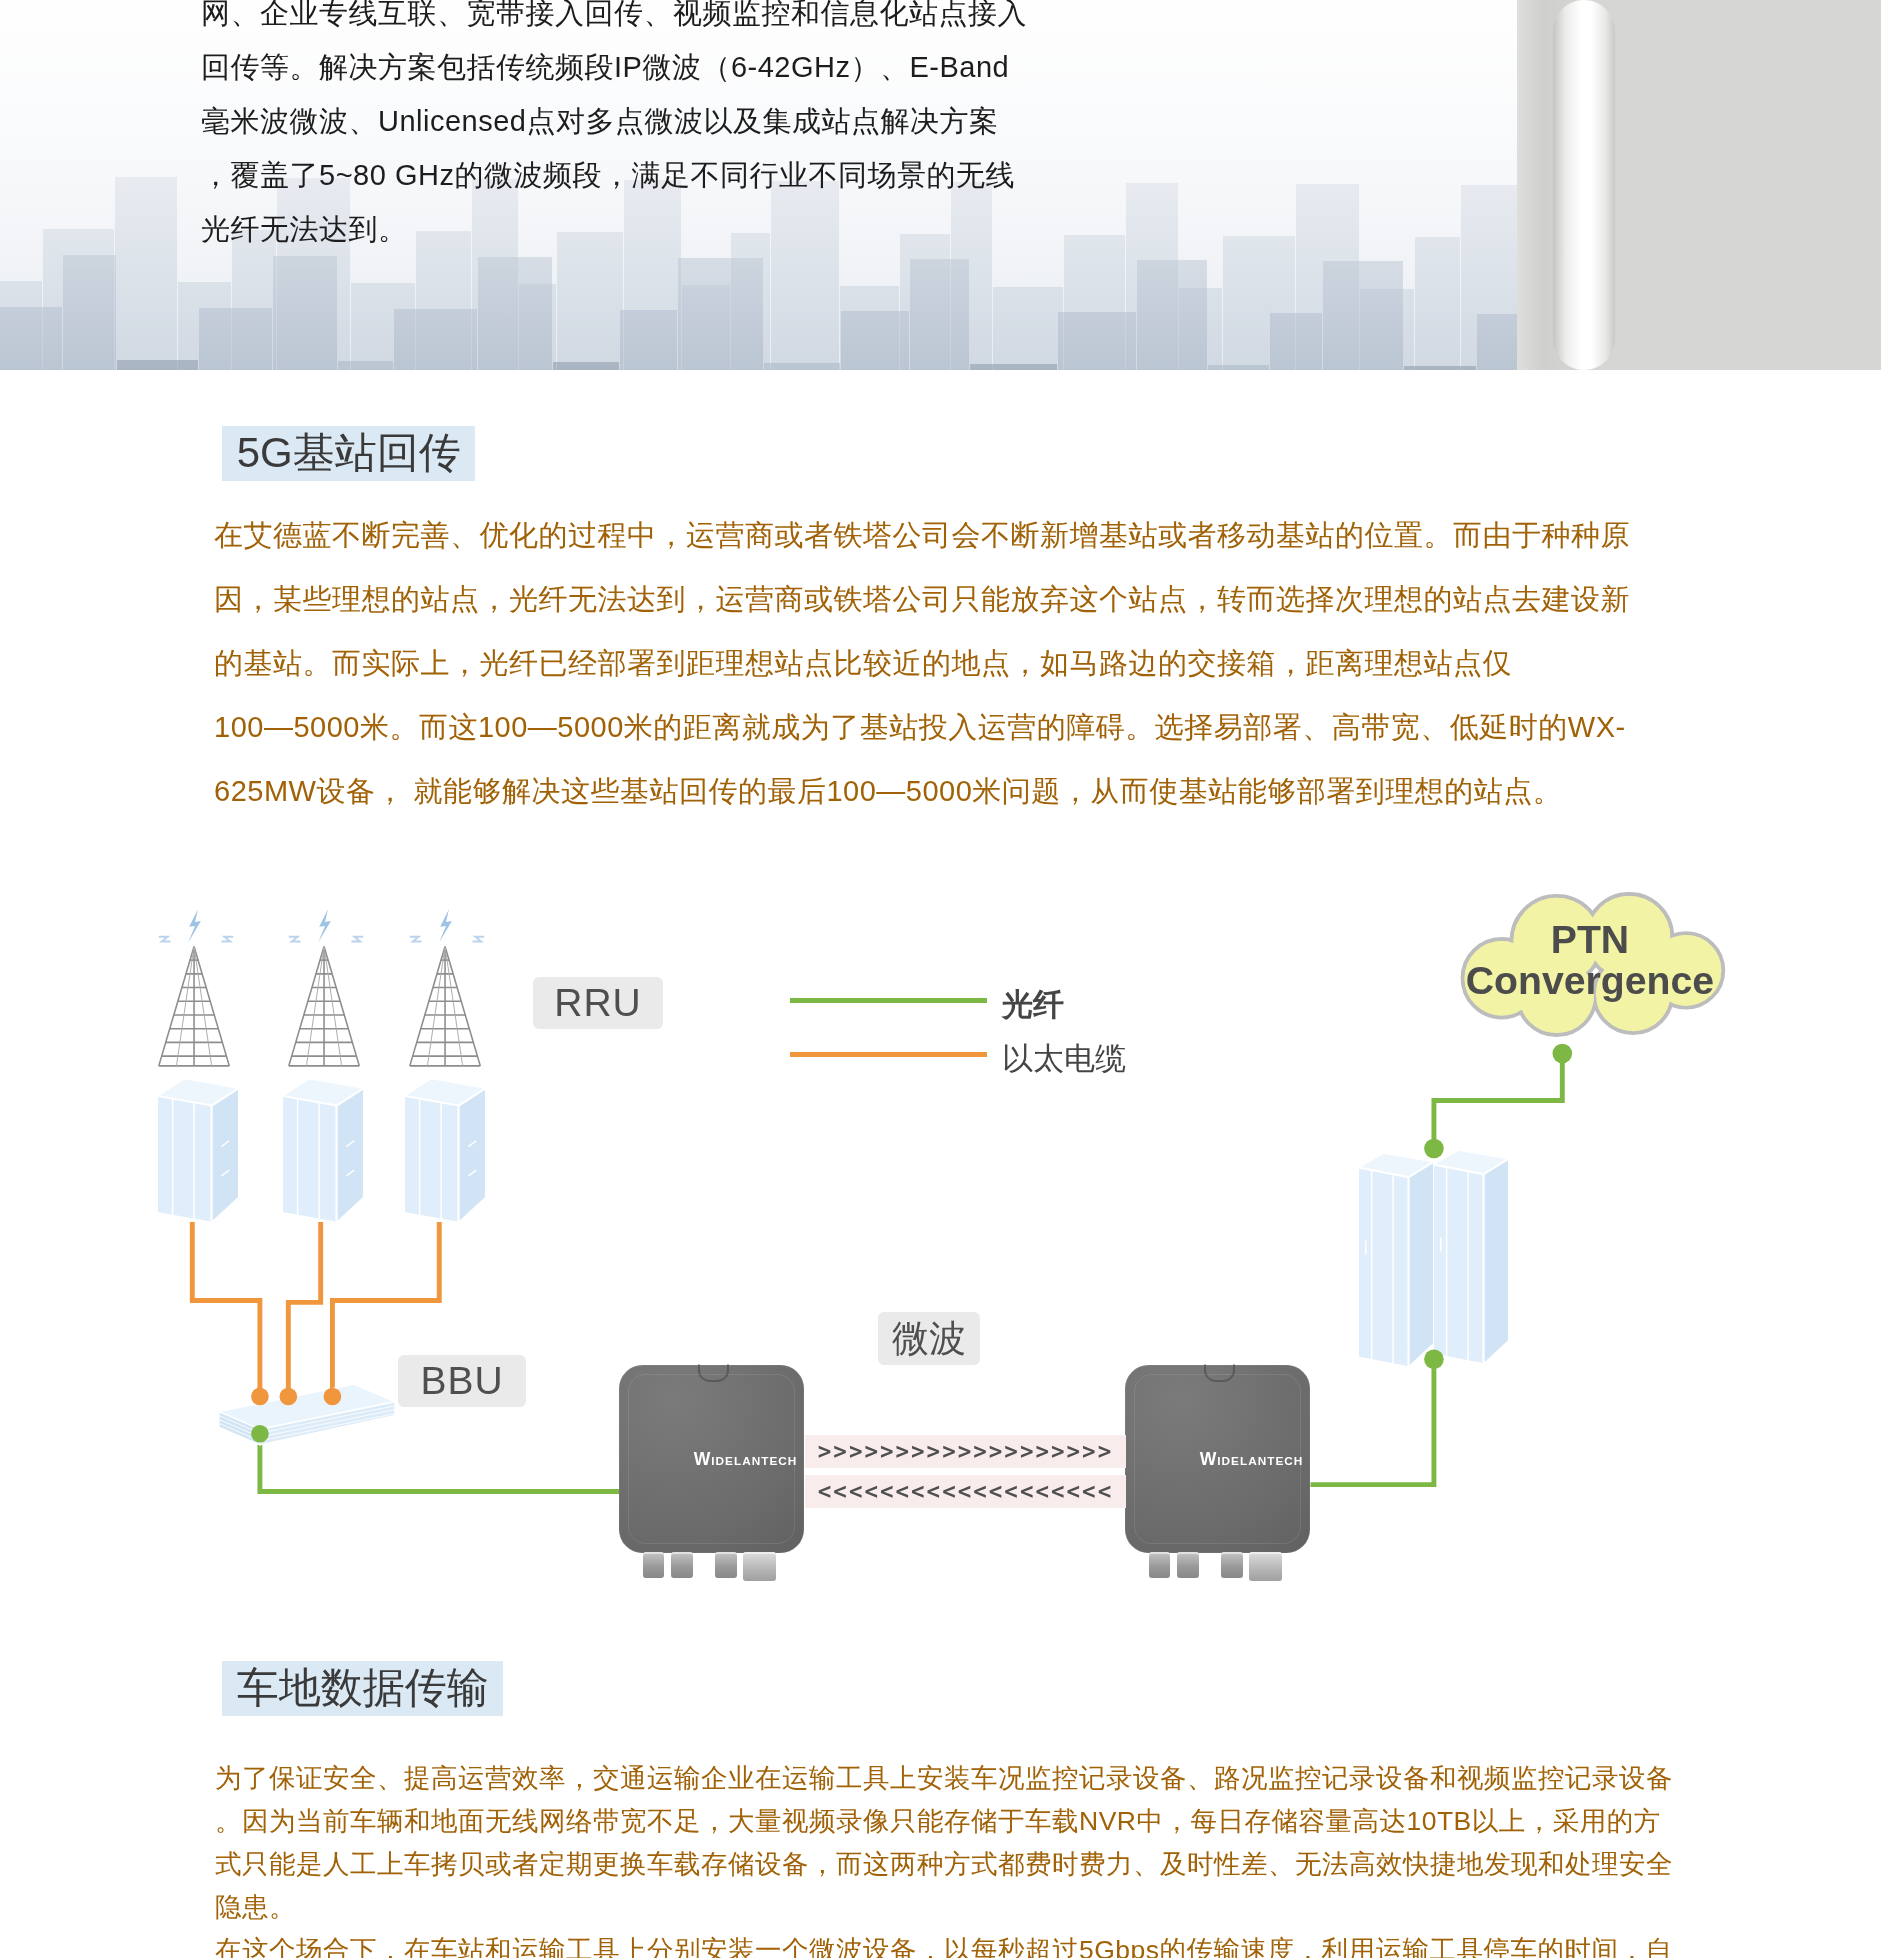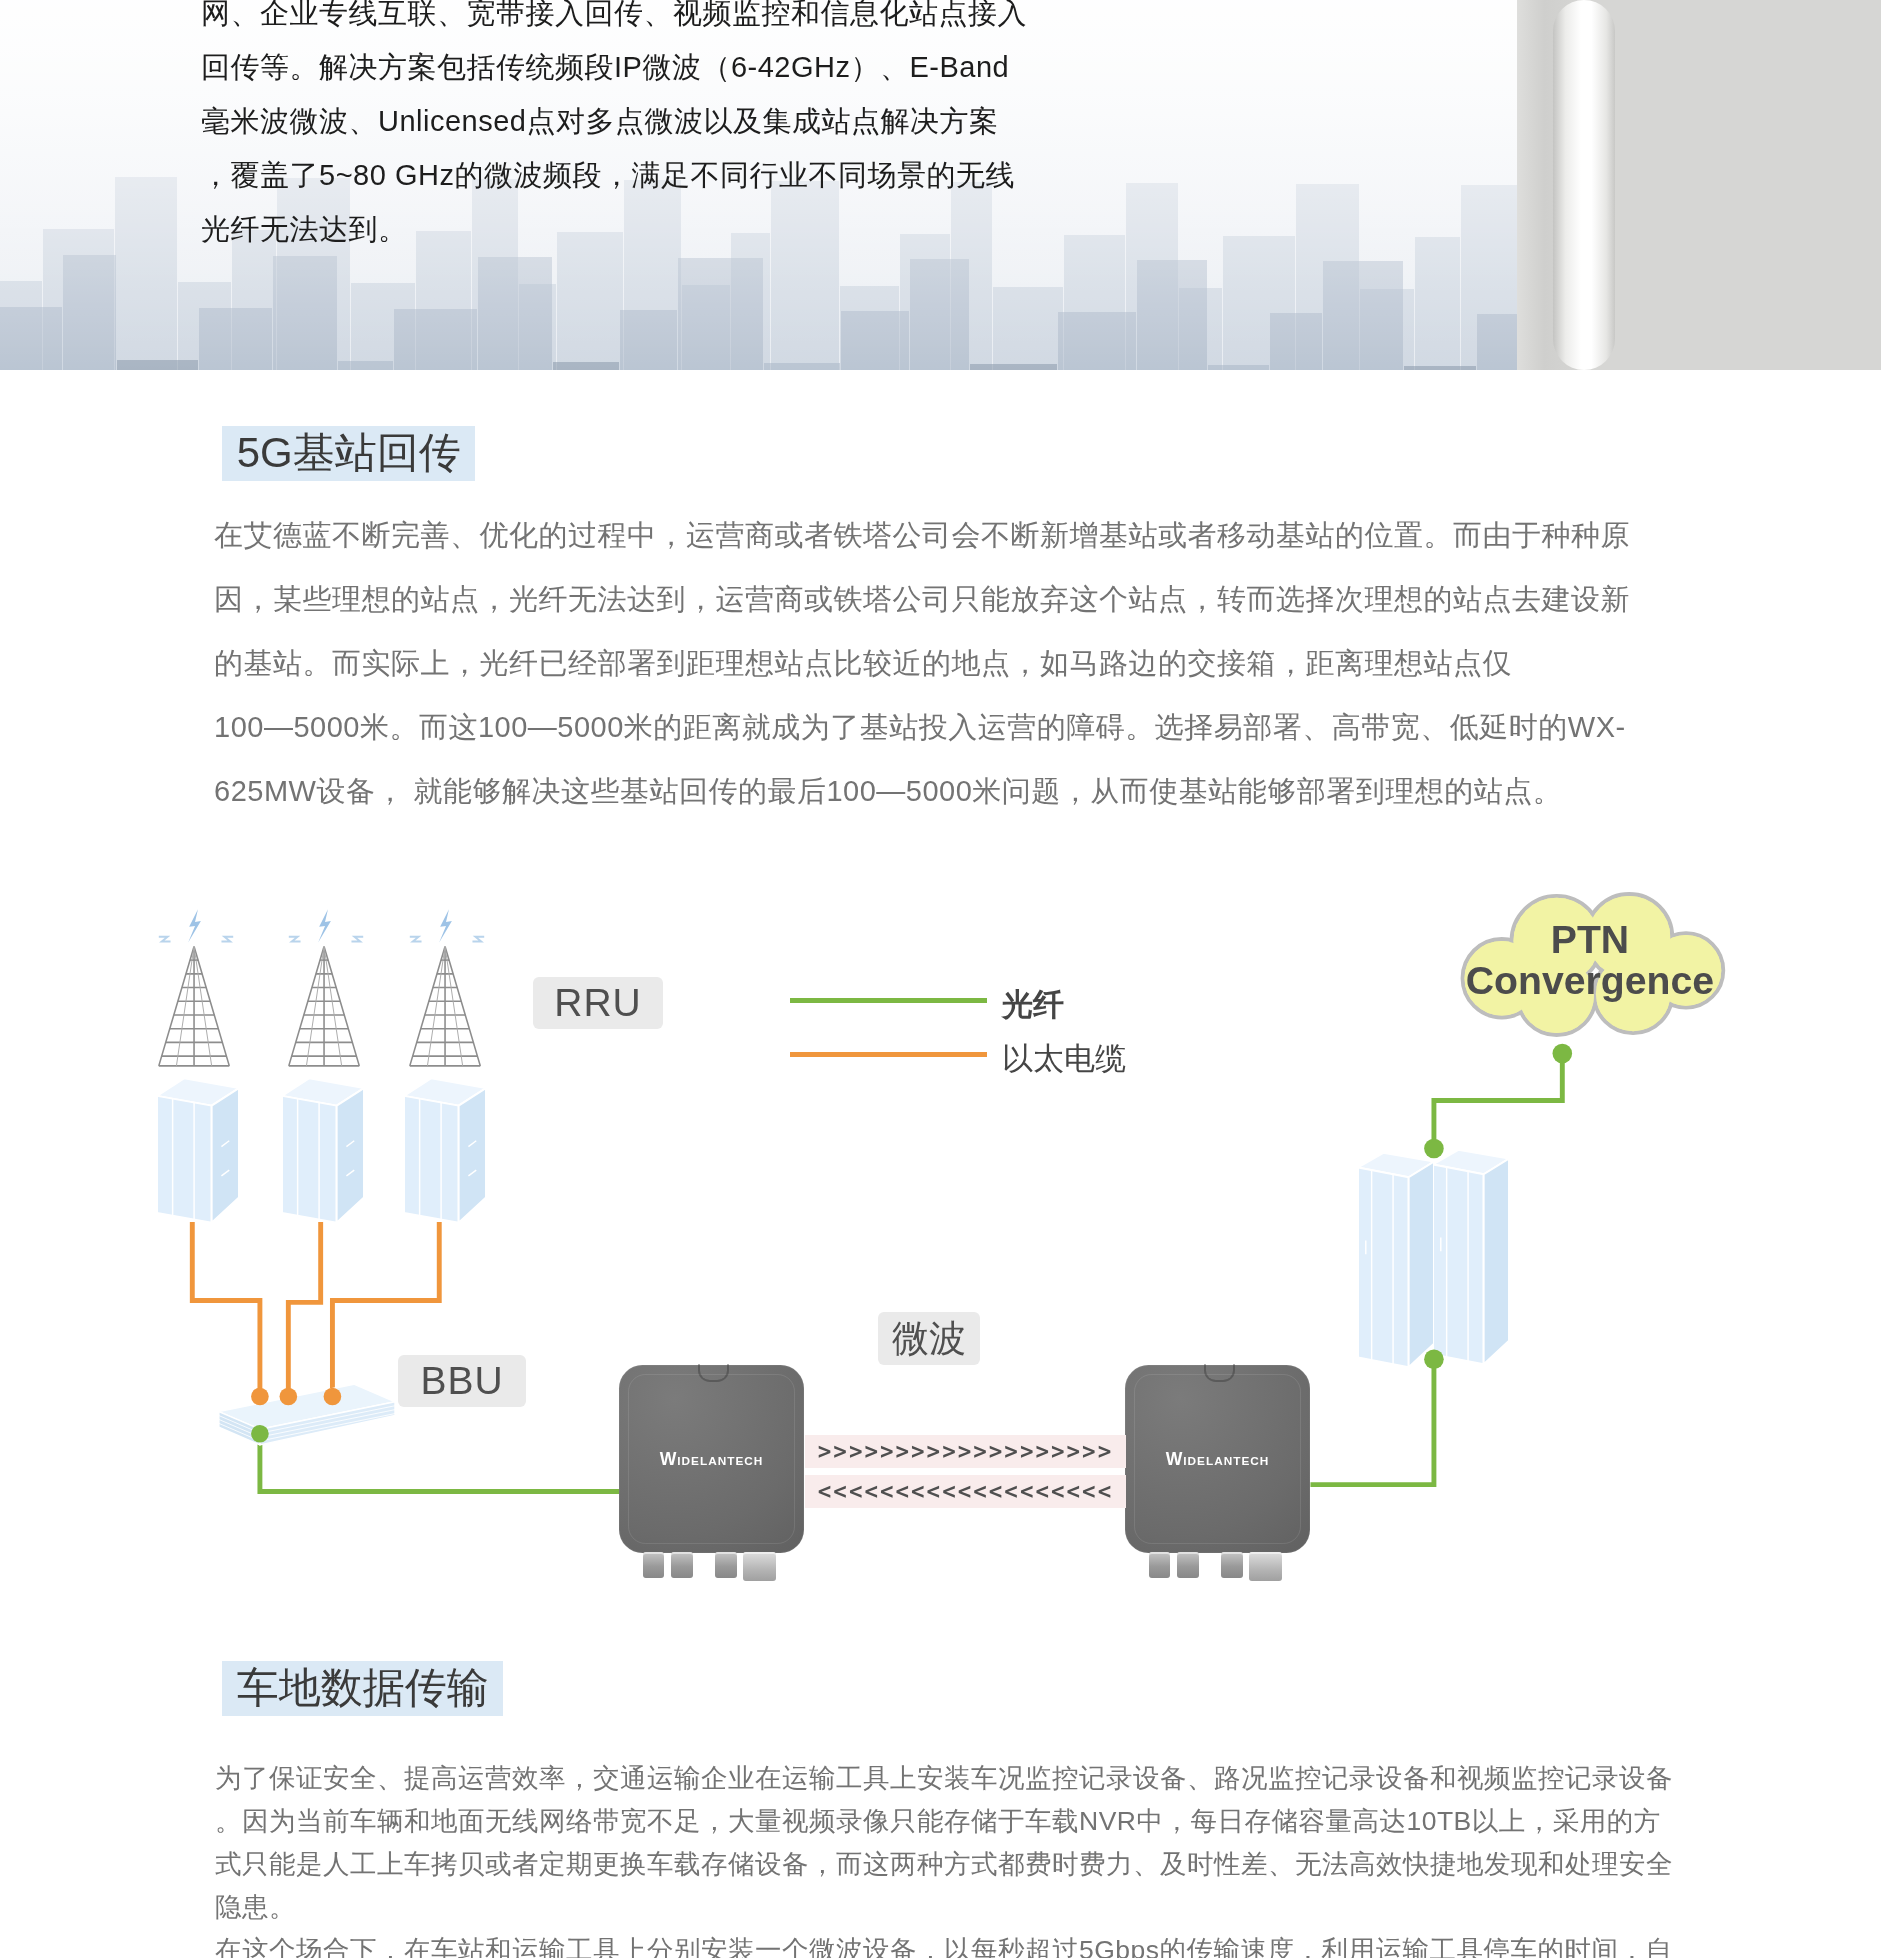--- a/index.html
+++ b/index.html
@@ -18,21 +18,21 @@
   .banner-text{left:201px;top:-13.7px;width:882px;color:#1d1d1d;font-size:29px;line-height:54px;
                font-weight:500;letter-spacing:0.5px;white-space:nowrap;}
   .right-panel{left:1517px;top:0;width:365px;height:370px;
                background:linear-gradient(90deg,#dededc 0%,#cfcfcd 27.4px,#d6d6d4 69px,#d6d6d4 100%);}
   .page-bar{position:absolute;left:36px;top:0;width:62px;height:370px;border-radius:31px;
             background:linear-gradient(90deg,#c4c4c2 0%,#ececea 20%,#ffffff 45%,#ffffff 62%,#e6e6e4 86%,#c8c8c6 100%);}
 
   
   .section-heading{display:inline-block;background:#dbe9f5;color:#3a3a3a;font-size:42px;
                    line-height:1;padding:5.9px 14.7px 6.9px 14.7px;white-space:nowrap;}
-  .para{color:#737373;white-space:nowrap;}
+  .para{color:#a16207;white-space:nowrap;}
   .para-1{left:214px;top:503px;font-size:29px;line-height:64px;letter-spacing:0.5px;}
   .para-2{left:215px;top:1757px;font-size:26.5px;line-height:43px;letter-spacing:0.5px;}
 
   
   .lines-svg{left:0;top:0;z-index:1;pointer-events:none;}
   .dots-svg{left:0;top:0;z-index:6;pointer-events:none;}
   .node{z-index:2;}
   .tag-label{z-index:3;display:flex;align-items:center;justify-content:center;
              background:#eaeaea;border-radius:5.9px;color:#4f4f4f;font-weight:500;}
   .tag-latin{font-size:39px;letter-spacing:1px;}
@@ -41,21 +41,21 @@
   .legend-label{color:#454545;font-size:31px;white-space:nowrap;z-index:3;}
 
   .mw-device{width:185px;height:188px;border-radius:23.5px;
              background:radial-gradient(130% 130% at 30% 18%,#7b7b7b 0%,#6b6b6b 55%,#5a5a5a 100%);
              box-shadow:inset 0 0 0 1px rgba(255,255,255,.06);}
   .mw-device .seam{position:absolute;left:8.8px;top:8.8px;right:8.8px;bottom:8.8px;border-radius:17.6px;
                    border:1px solid rgba(255,255,255,.10);}
   .mw-device .notch{position:absolute;left:50%;top:-1px;width:27.4px;height:15.7px;margin-left:-13.7px;
                     border:2px solid rgba(40,40,40,.35);border-top:none;border-radius:0 0 11.8px 11.8px;}
   .mw-brand{position:absolute;left:0;top:84px;width:100%;text-align:center;color:#ffffff;
-            font-size:11.8px;letter-spacing:1px;font-weight:700;}
+            font-size:11.8px;letter-spacing:1px;font-weight:700;padding-left:34px;}
   .mw-brand .bigw{font-size:17.6px;}
   .connectors{position:absolute;left:0;top:185px;width:100%;height:33px;}
   .conn{position:absolute;border-radius:2.9px;background:linear-gradient(180deg,#c6c6c6 0%,#9a9a9a 55%,#888 100%);
         box-shadow:inset 0 2px 0 rgba(255,255,255,.5);}
   .conn.small{width:21.6px;height:25.5px;}
   .conn.big{width:33px;height:29px;background:linear-gradient(180deg,#dedede 0%,#b5b5b5 60%,#a0a0a0 100%);}
 
   .arrow-strip{height:33px;background:#f9ecec;z-index:2;display:flex;align-items:center;
                justify-content:center;overflow:hidden;}
   .arrow-text{font-family:"DejaVu Sans Mono",monospace;font-weight:700;font-size:22.5px;

